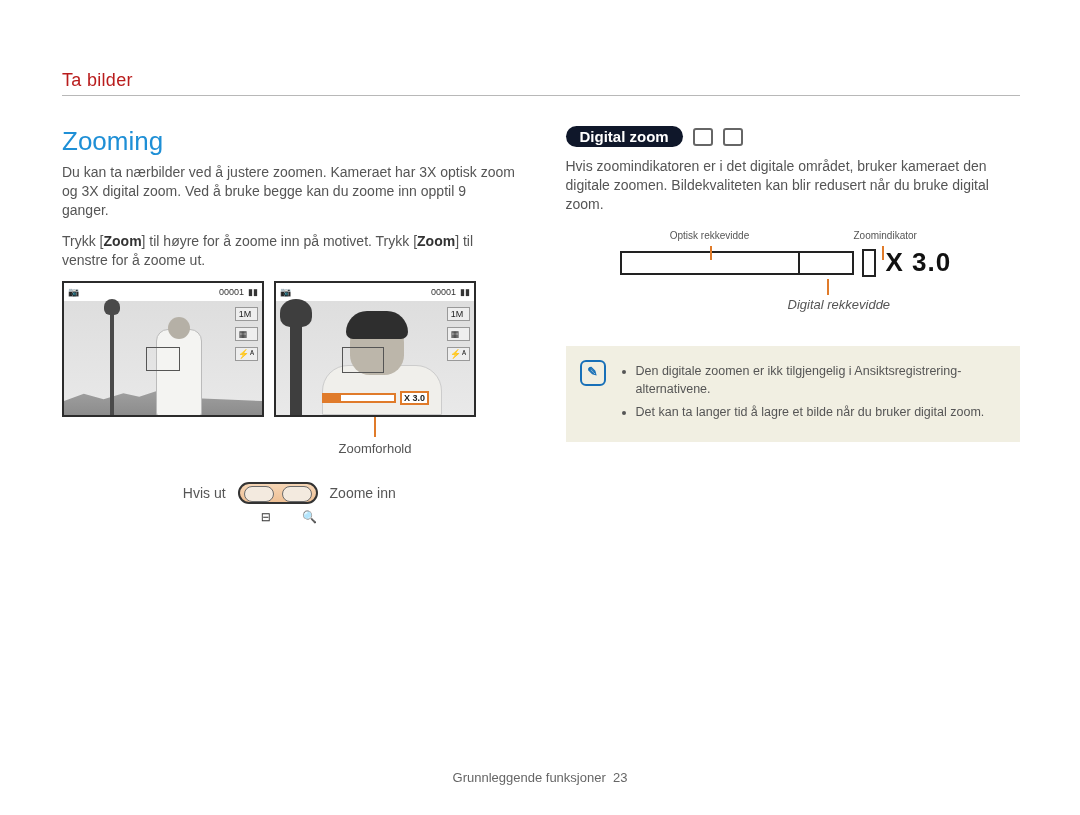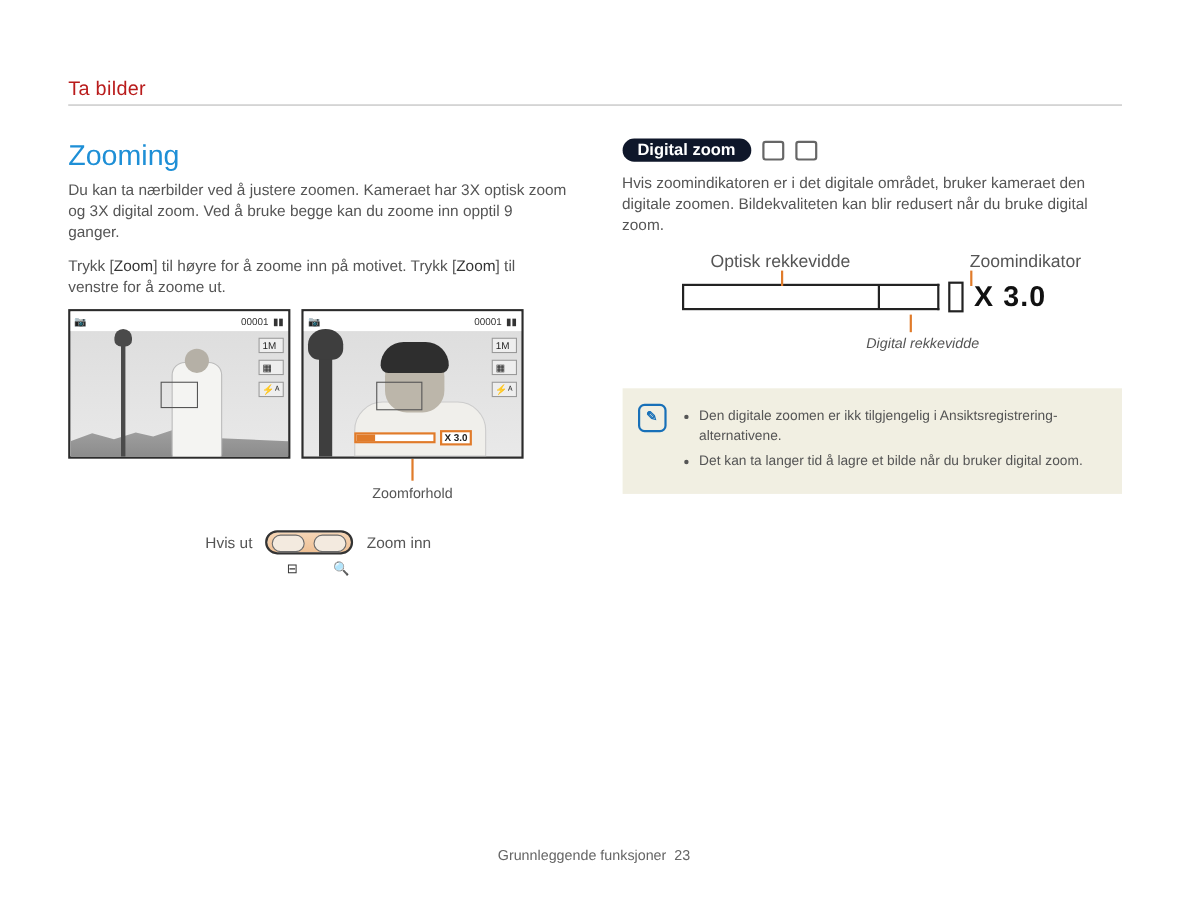--- a/index.html
+++ b/index.html
@@ -28,21 +28,21 @@
     font-size: 26px;
     font-weight: 400;
     margin-bottom: 6px;
   }
   .body-text {
     font-size: 14px;
     color: #555;
     line-height: 1.35;
     margin-bottom: 12px;
   }
-  .body-text b { font-weight: 400; color: #333; }
+  .body-text b { font-weight: 700; color: #333; }
   .screenshots {
     display: flex;
     gap: 10px;
     margin-top: 6px;
   }
   .cam-shot {
     width: 202px;
     height: 136px;
     border: 2px solid #2b2b2b;
     background: linear-gradient(#dcdcdc, #e9e9e9);
@@ -158,24 +158,24 @@
     background:#0f172a; color:#fff; border-radius: 12px;
     font-size: 15px; padding: 2px 14px; font-weight:600;
   }
   .mode-icon {
     width:20px; height:18px; border:2px solid #666; border-radius:3px;
     display:inline-block;
   }
 
   
   .range-wrap { margin-top: 16px; position: relative; padding-left: 54px; }
-  .range-labels-top { display:flex; font-size:16px; color:#555; margin-bottom:4px; }
+  .range-labels-top { display:flex; font-size:10px; color:#555; margin-bottom:4px; }
   .range-labels-top .l1 { width: 180px; text-align:center; }
   .range-labels-top .gap1 { width: 54px; }
-  .range-labels-top .l2 { text-align:right;margin-left:28px; }
+  .range-labels-top .l2 { text-align:right; }
   .range-bar {
     display:flex; align-items:center; height: 36px;
   }
   .seg {
     height: 24px; border: 2px solid #222; background:#fff;
   }
   .seg.opt { width: 180px; }
   .seg.dig { width: 54px; border-left: none; }
   .indicator {
     width: 14px; height: 28px; border:2px solid #222; margin-left: 8px; background:#fff;
@@ -276,21 +276,21 @@
     </div>
 
     <div style="width:202px; margin-left:212px;">
       <div class="orange-tick"></div>
       <div class="caption">Zoomforhold</div>
     </div>
 
     <div class="zoom-control-row">
       <span>Hvis ut</span>
       <div class="zoom-button"></div>
-      <span>Zoom inn</span>
+      <span>Zoome inn</span>
     </div>
     <div class="zoom-icons">
       <span>⊟</span>
       <span>🔍</span>
     </div>
   </div>
 
   <div class="col">
     <div class="pill-row">
       <span class="pill">Digital zoom</span>

